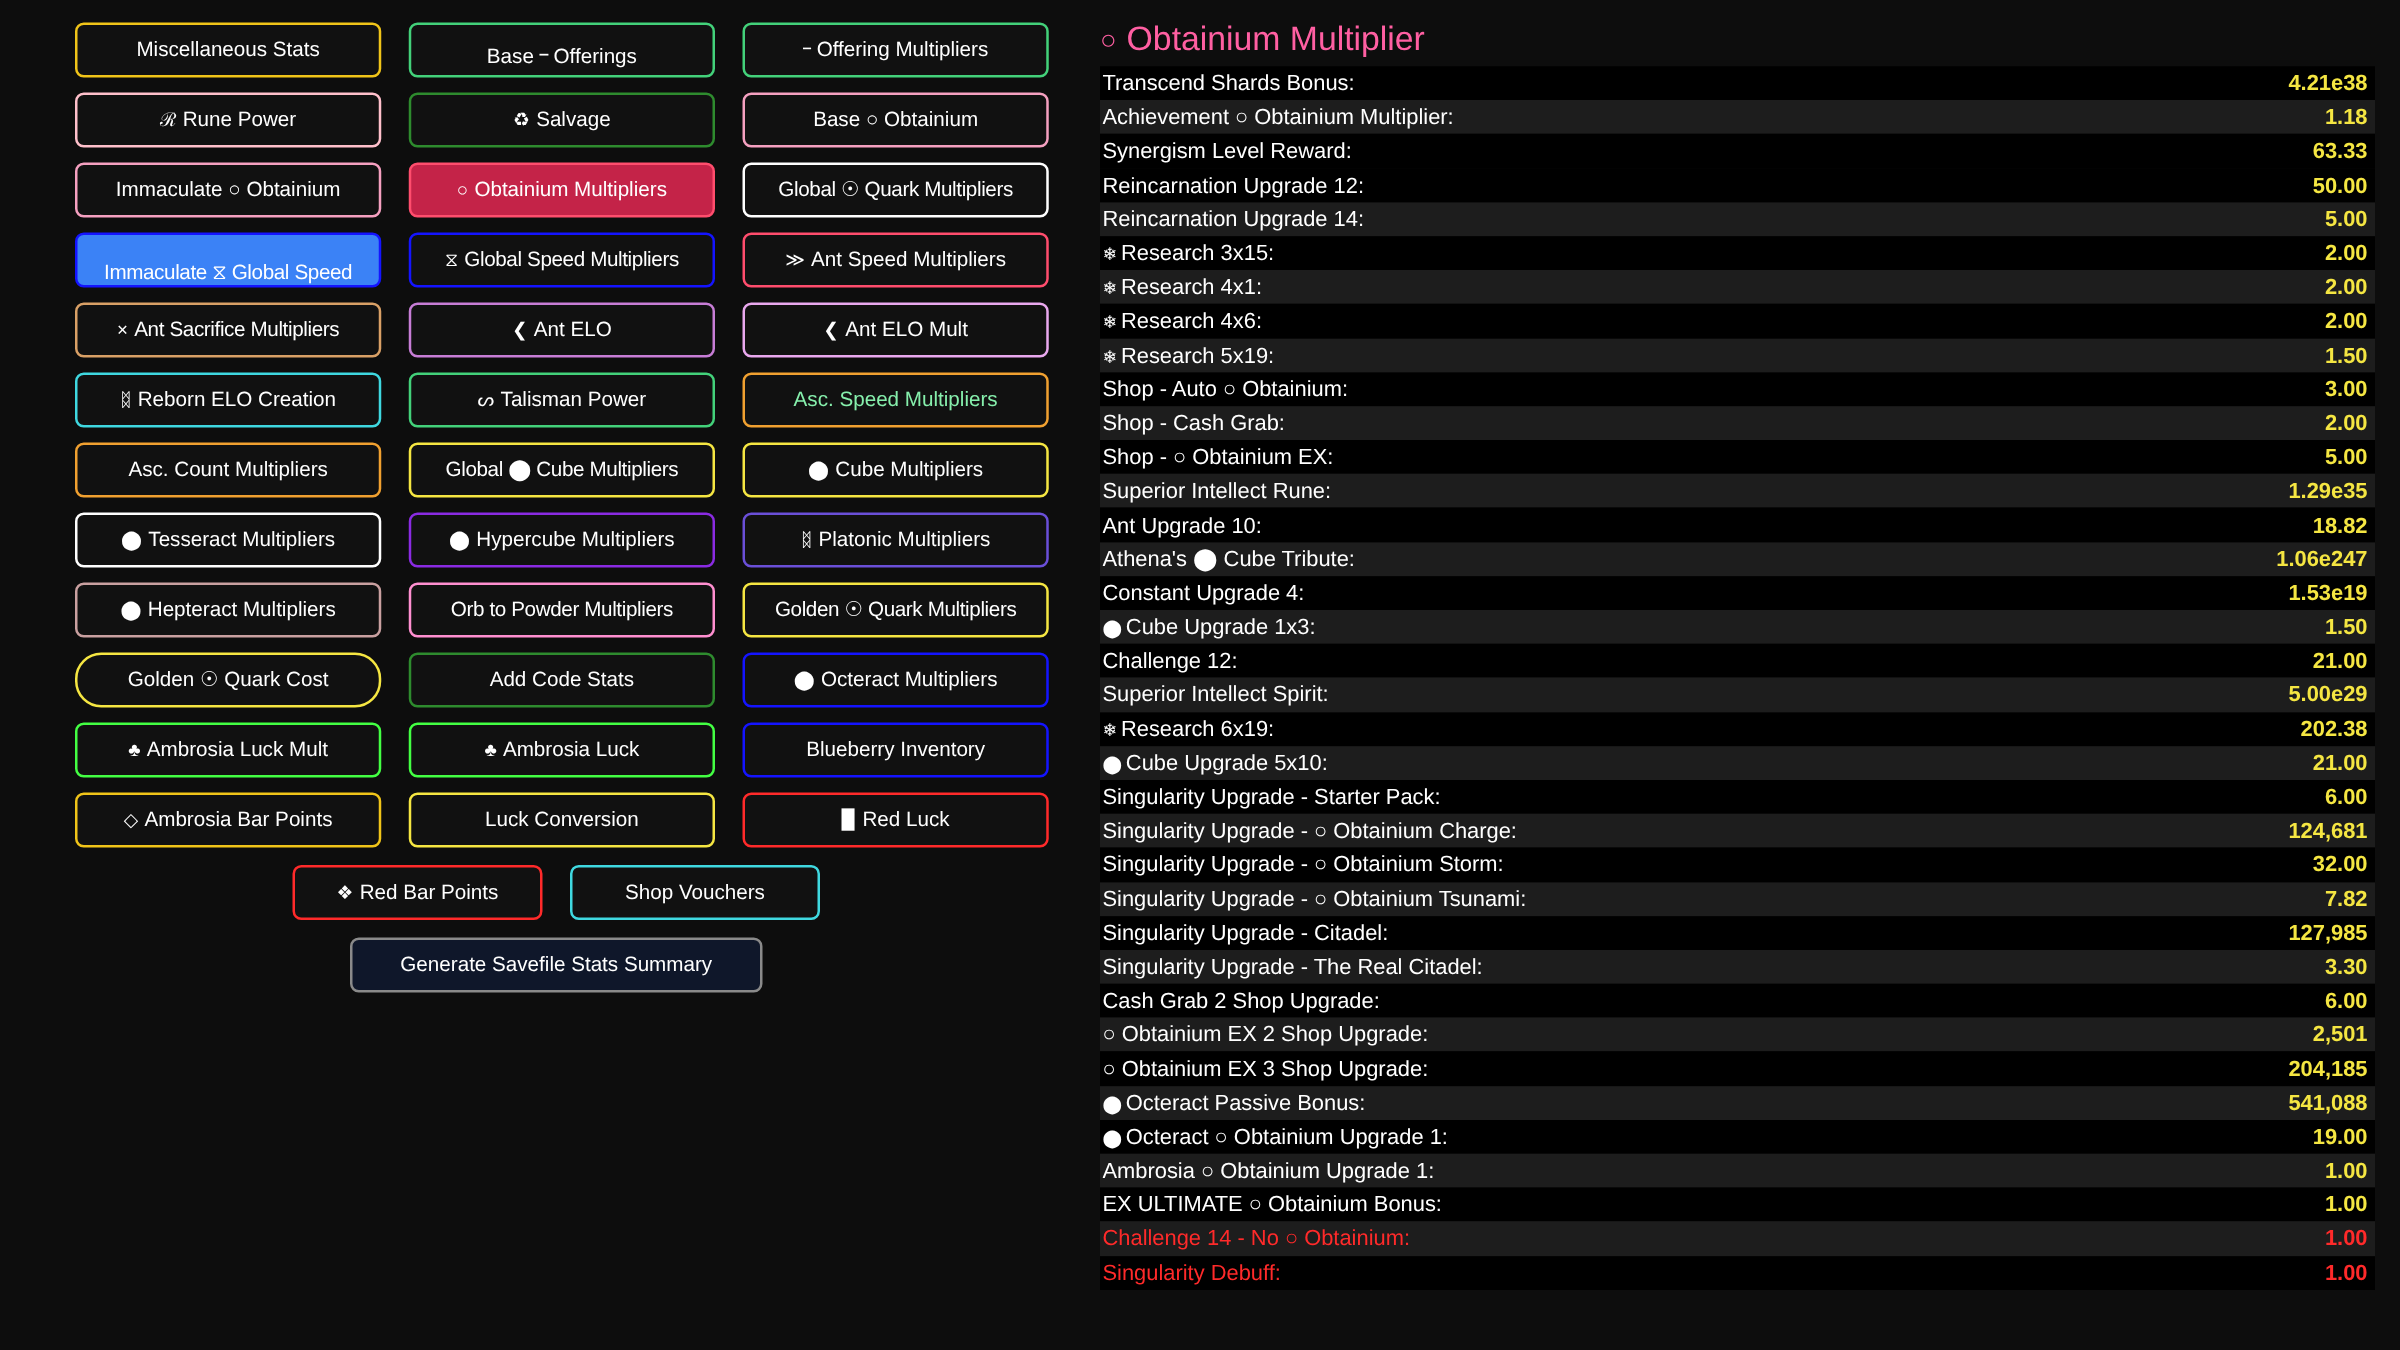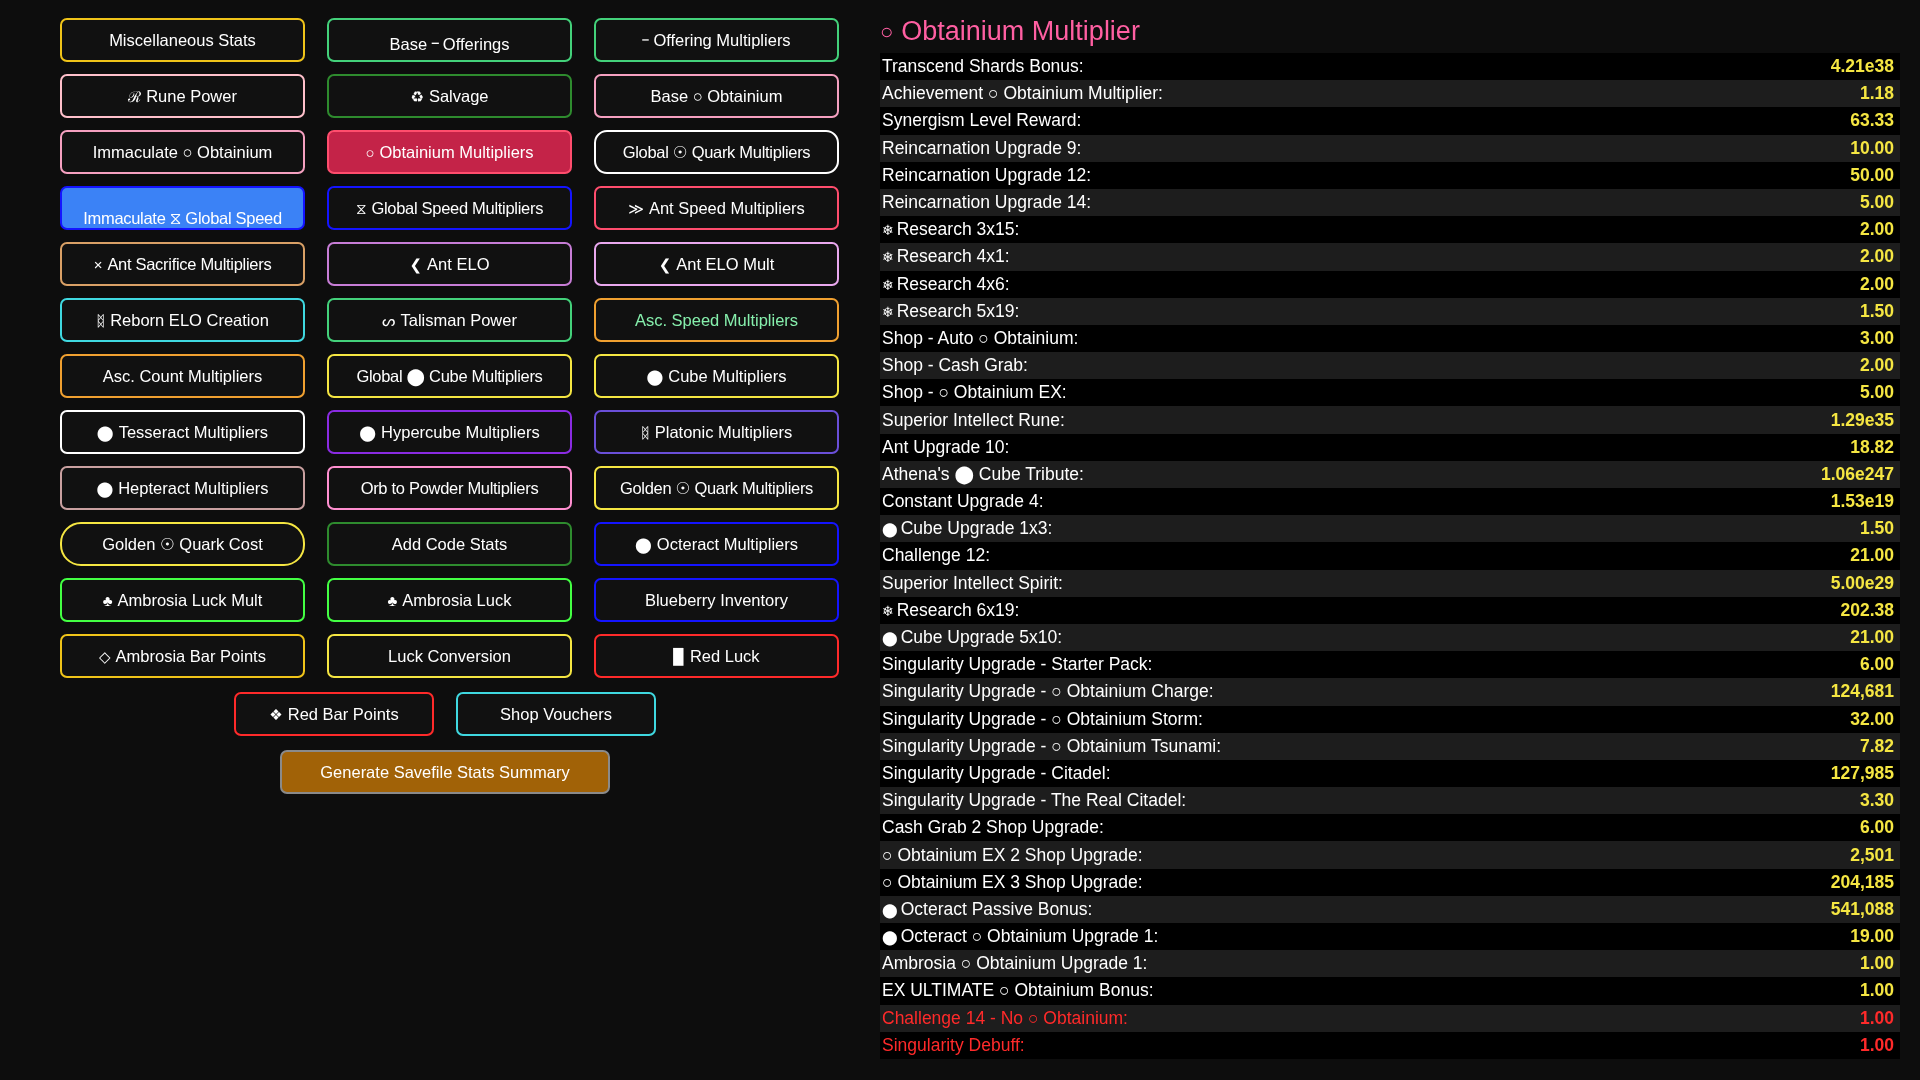--- a/index.html
+++ b/index.html
@@ -155,21 +155,21 @@
         <div class="stat-btn" style="border-color: rgb(245, 160, 192); background: rgb(17, 17, 17); color: rgb(255, 255, 255);">
           <span>Base ○ Obtainium</span>
         </div>
         <div class="stat-btn" style="border-color: rgb(245, 160, 192); background: rgb(17, 17, 17); color: rgb(255, 255, 255);">
           <span>Immaculate ○ Obtainium</span>
         </div>
         <div class="stat-btn" style="border-color: rgb(255, 77, 109); background: rgb(196, 35, 72); color: rgb(255, 255, 255);">
           <span class="ico">○</span>
           <span>Obtainium Multipliers</span>
         </div>
-        <div class="stat-btn" style="border-color: rgb(255, 255, 255); background: rgb(17, 17, 17); color: rgb(255, 255, 255); border-radius: 13px;">
+        <div class="stat-btn" style="border-color: rgb(255, 255, 255); background: rgb(17, 17, 17); color: rgb(255, 255, 255);">
           <span class="wide">Global ☉ Quark Multipliers</span>
         </div>
         <div class="stat-btn" style="border-color: rgb(20, 20, 255); background: #3b82f6; color: rgb(255, 255, 255); align-items: flex-end;">
           <span class="wide">Immaculate ⧖ Global Speed</span>
         </div>
         <div class="stat-btn" style="border-color: rgb(20, 20, 255); background: rgb(17, 17, 17); color: rgb(255, 255, 255);">
           <span class="ico">⧖</span>
           <span class="wide">Global Speed Multipliers</span>
         </div>
         <div class="stat-btn" style="border-color: rgb(255, 77, 109); background: rgb(17, 17, 17); color: rgb(255, 255, 255);">
@@ -267,21 +267,21 @@
     <div class="bottom-row">
         <div class="stat-btn" style="border-color: rgb(255, 42, 42); background: rgb(17, 17, 17); color: rgb(255, 255, 255);">
           <span class="ico">❖</span>
           <span>Red Bar Points</span>
         </div>
         <div class="stat-btn" style="border-color: rgb(63, 216, 224); background: rgb(17, 17, 17); color: rgb(255, 255, 255);">
           <span>Shop Vouchers</span>
         </div>
       </div>
     <div class="gen-row">
-      <div class="stat-btn" style="border-color: rgb(138, 138, 138); background: #a16207; color: rgb(255, 255, 255);">
+      <div class="stat-btn" style="border-color: rgb(138, 138, 138); background: #0f172a; color: rgb(255, 255, 255);">
         <span>Generate Savefile Stats Summary</span>
       </div>
     </div>
   </div>
 
   <div id="right-panel">
     <h1 id="right-title">
       <span class="tico">○</span>
       <span>Obtainium Multiplier</span>
     </h1>
@@ -291,24 +291,20 @@
           <div class="value">4.21e38</div>
         </div>
         <div class="stat-row alt">
           <div class="label"><span>Achievement ○ Obtainium Multiplier:</span></div>
           <div class="value">1.18</div>
         </div>
         <div class="stat-row">
           <div class="label"><span>Synergism Level Reward:</span></div>
           <div class="value">63.33</div>
         </div>
-        <div class="stat-row alt">
-          <div class="label"><span>Reincarnation Upgrade 9:</span></div>
-          <div class="value">10.00</div>
-        </div>
         <div class="stat-row">
           <div class="label"><span>Reincarnation Upgrade 12:</span></div>
           <div class="value">50.00</div>
         </div>
         <div class="stat-row alt">
           <div class="label"><span>Reincarnation Upgrade 14:</span></div>
           <div class="value">5.00</div>
         </div>
         <div class="stat-row">
           <div class="label"><span class="ico">❄</span><span>Research 3x15:</span></div>

